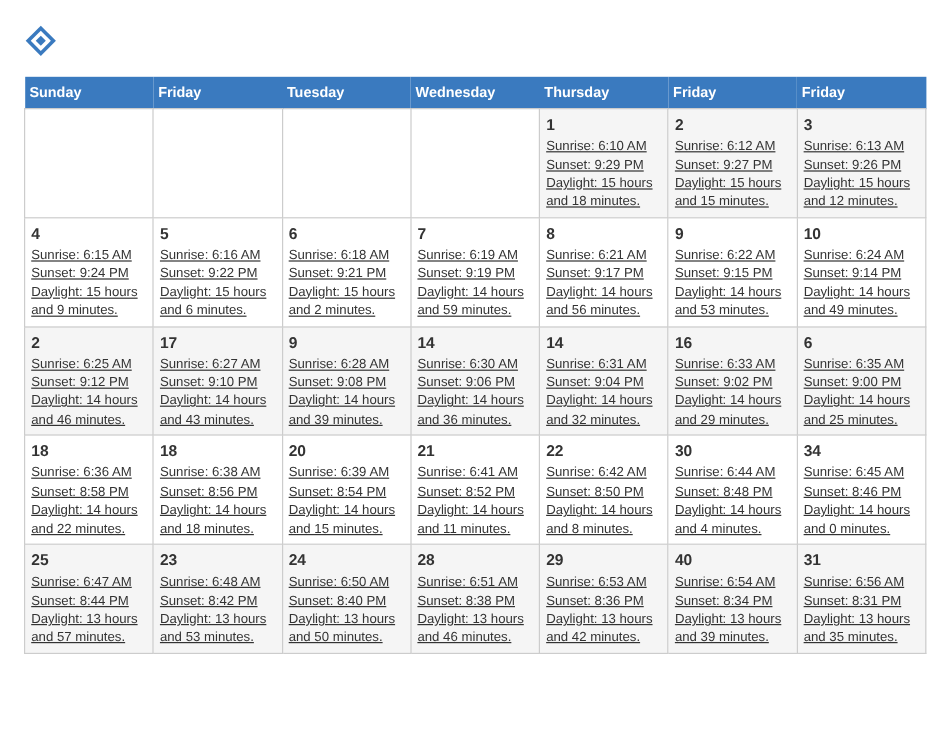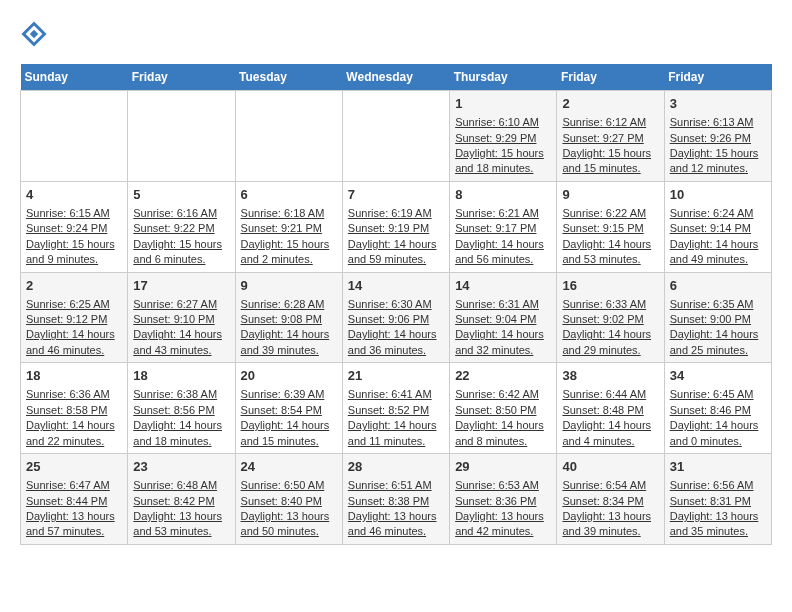--- a/index.html
+++ b/index.html
@@ -151,21 +151,21 @@
         <td><span class="day-num">14</span><span class="cell-content">Sunrise: 6:31 AM<br>Sunset: 9:04 PM<br>Daylight: 14 hours<br>and 32 minutes.</span></td>
         <td><span class="day-num">16</span><span class="cell-content">Sunrise: 6:33 AM<br>Sunset: 9:02 PM<br>Daylight: 14 hours<br>and 29 minutes.</span></td>
         <td><span class="day-num">6</span><span class="cell-content">Sunrise: 6:35 AM<br>Sunset: 9:00 PM<br>Daylight: 14 hours<br>and 25 minutes.</span></td>
       </tr>
       <tr>
         <td><span class="day-num">18</span><span class="cell-content">Sunrise: 6:36 AM<br>Sunset: 8:58 PM<br>Daylight: 14 hours<br>and 22 minutes.</span></td>
         <td><span class="day-num">18</span><span class="cell-content">Sunrise: 6:38 AM<br>Sunset: 8:56 PM<br>Daylight: 14 hours<br>and 18 minutes.</span></td>
         <td><span class="day-num">20</span><span class="cell-content">Sunrise: 6:39 AM<br>Sunset: 8:54 PM<br>Daylight: 14 hours<br>and 15 minutes.</span></td>
         <td><span class="day-num">21</span><span class="cell-content">Sunrise: 6:41 AM<br>Sunset: 8:52 PM<br>Daylight: 14 hours<br>and 11 minutes.</span></td>
         <td><span class="day-num">22</span><span class="cell-content">Sunrise: 6:42 AM<br>Sunset: 8:50 PM<br>Daylight: 14 hours<br>and 8 minutes.</span></td>
-        <td><span class="day-num">38</span><span class="cell-content">Sunrise: 6:44 AM<br>Sunset: 8:48 PM<br>Daylight: 14 hours<br>and 4 minutes.</span></td>
+        <td><span class="day-num">30</span><span class="cell-content">Sunrise: 6:44 AM<br>Sunset: 8:48 PM<br>Daylight: 14 hours<br>and 4 minutes.</span></td>
         <td><span class="day-num">34</span><span class="cell-content">Sunrise: 6:45 AM<br>Sunset: 8:46 PM<br>Daylight: 14 hours<br>and 0 minutes.</span></td>
       </tr>
       <tr>
         <td><span class="day-num">25</span><span class="cell-content">Sunrise: 6:47 AM<br>Sunset: 8:44 PM<br>Daylight: 13 hours<br>and 57 minutes.</span></td>
         <td><span class="day-num">23</span><span class="cell-content">Sunrise: 6:48 AM<br>Sunset: 8:42 PM<br>Daylight: 13 hours<br>and 53 minutes.</span></td>
         <td><span class="day-num">24</span><span class="cell-content">Sunrise: 6:50 AM<br>Sunset: 8:40 PM<br>Daylight: 13 hours<br>and 50 minutes.</span></td>
         <td><span class="day-num">28</span><span class="cell-content">Sunrise: 6:51 AM<br>Sunset: 8:38 PM<br>Daylight: 13 hours<br>and 46 minutes.</span></td>
         <td><span class="day-num">29</span><span class="cell-content">Sunrise: 6:53 AM<br>Sunset: 8:36 PM<br>Daylight: 13 hours<br>and 42 minutes.</span></td>
         <td><span class="day-num">40</span><span class="cell-content">Sunrise: 6:54 AM<br>Sunset: 8:34 PM<br>Daylight: 13 hours<br>and 39 minutes.</span></td>
         <td><span class="day-num">31</span><span class="cell-content">Sunrise: 6:56 AM<br>Sunset: 8:31 PM<br>Daylight: 13 hours<br>and 35 minutes.</span></td>

